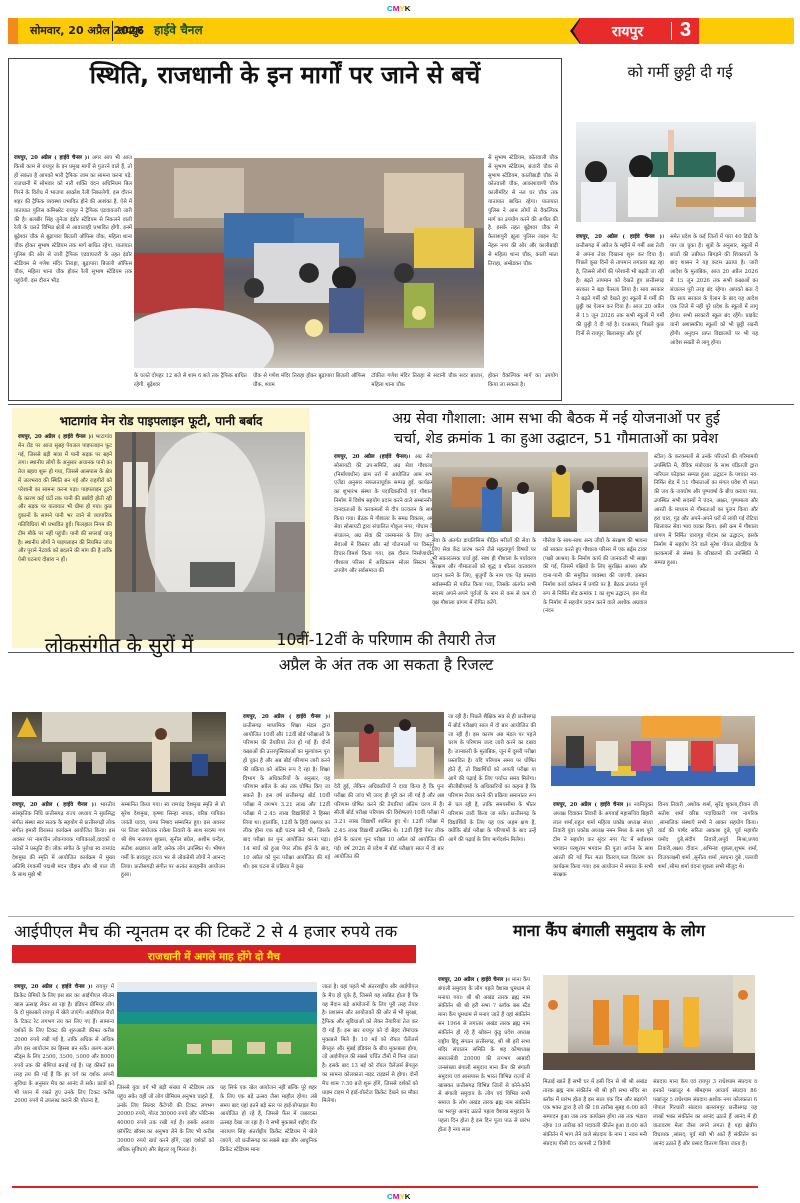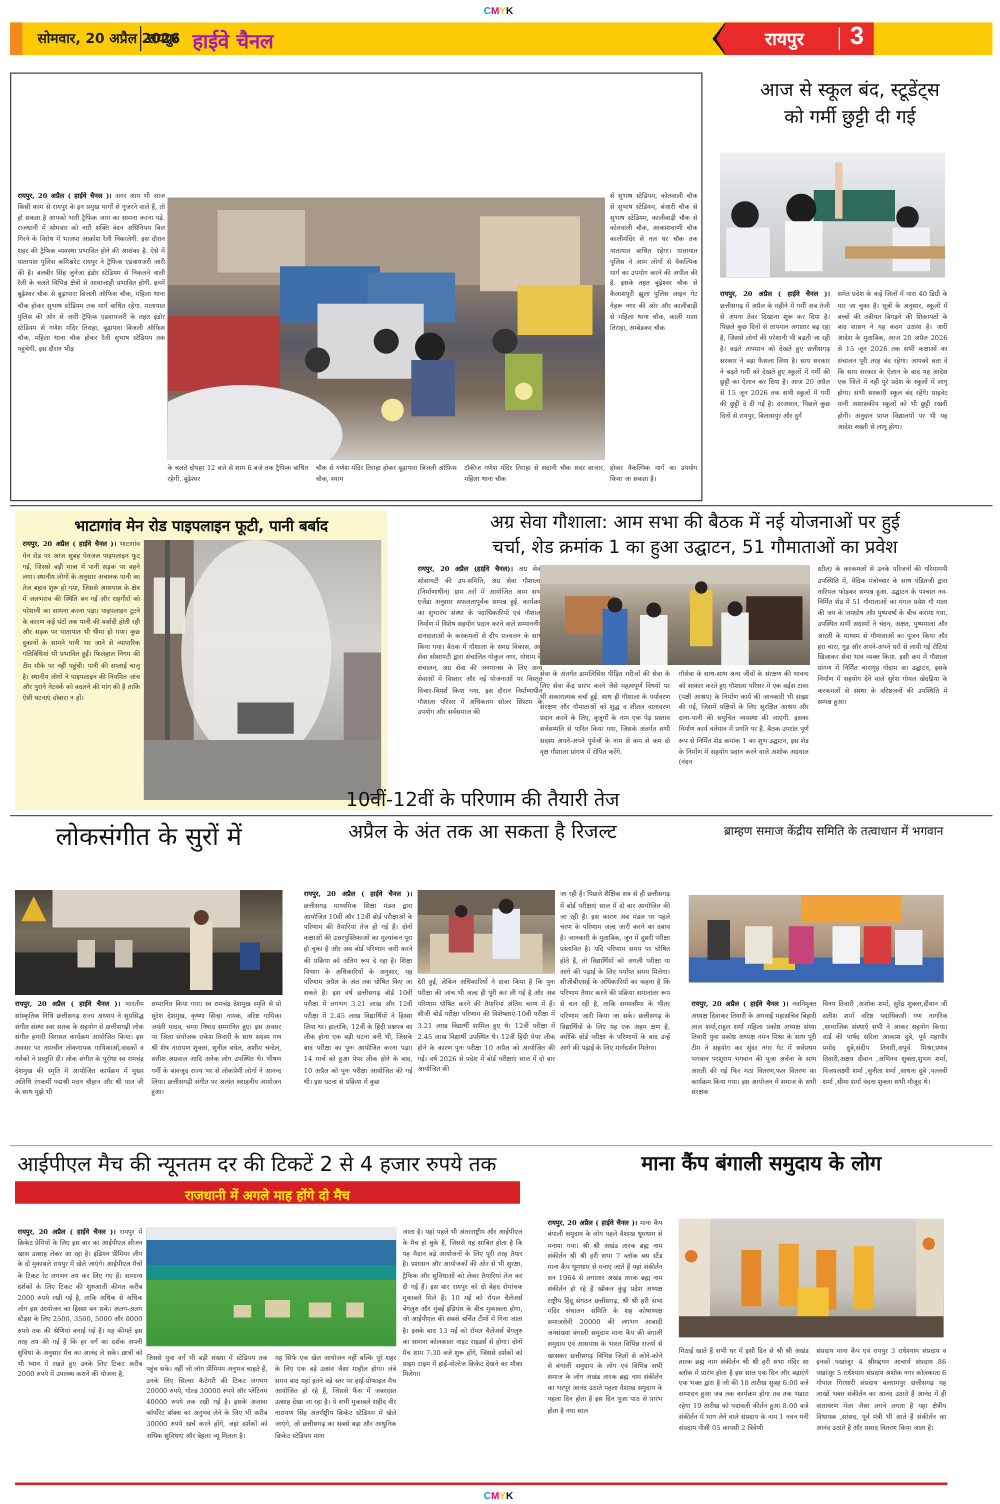--- a/index.html
+++ b/index.html
@@ -6,21 +6,21 @@
 body{width:800px;height:1203px;background:#fff;font-family:"DejaVu Sans",sans-serif;position:relative;overflow:hidden;color:#222}
 .abs{position:absolute}
 .cmyk{font-family:"Liberation Sans",sans-serif;font-weight:bold;font-size:8px;letter-spacing:0}
 .cmyk .c{color:#00a0e0}.cmyk .m{color:#e0007a}.cmyk .y{color:#e8d000}.cmyk .k{color:#111}
 
 #hdr{left:8px;top:18px;width:786px;height:26px;background:#fccb06;}
 #hdr .orange{position:absolute;left:0;top:0;width:10px;height:26px;background:#f28a1e}
 #hdr .date{position:absolute;left:22px;top:4px;font-size:11px;font-weight:bold;color:#222}
 #hdr .sep{position:absolute;left:104px;top:3px;width:1px;height:20px;background:#222}
 #hdr .city{position:absolute;left:110px;top:4px;font-size:11px;font-weight:bold;color:#222}
-#hdr .brand{position:absolute;left:146px;top:3px;font-size:16px;font-weight:bold;color:#a21caf}
+#hdr .brand{position:absolute;left:146px;top:3px;font-size:12px;font-weight:bold;color:#14532d}
 #hdr .red{position:absolute;left:375px;top:0;width:119px;height:26px;background:#e82a2a}
 #hdr .red .chev{position:absolute;left:-10px;top:0;width:0;height:0;border-top:13px solid transparent;border-bottom:13px solid transparent;border-right:10px solid #111}
 #hdr .red .chev2{position:absolute;left:-7px;top:0;width:0;height:0;border-top:13px solid transparent;border-bottom:13px solid transparent;border-right:8px solid #e82a2a}
 #hdr .sec{position:absolute;left:32px;top:3px;font-size:14px;font-weight:bold;color:#fff}
 #hdr .sep2{position:absolute;left:91px;top:4px;width:1px;height:18px;background:#fff}
 #hdr .pg{position:absolute;left:100px;top:0px;font-size:20px;font-weight:bold;color:#fff;font-family:"Liberation Sans",sans-serif}
 .hl{font-family:"DejaVu Sans",sans-serif;font-weight:bold;color:#111;line-height:1.25;text-align:center}
 .body{font-size:5.3px;line-height:8.8px;color:#333;text-align:justify;font-family:"DejaVu Serif",serif}
 .body b{color:#111}
 .photo{position:absolute;overflow:hidden}
@@ -42,20 +42,21 @@
     <div class="chev"></div>
     <div class="chev2"></div>
     <span class="sec">रायपुर</span>
     <div class="sep2"></div>
     <span class="pg">3</span>
   </div>
 </div>
 
 <div class="box" style="left:8px;top:58px;width:554px;height:343px"></div>
 <div class="abs hl" style="left:12px;top:60px;width:546px;font-size:24px;line-height:31px">
+  <div>स्थिति, राजधानी के इन मार्गों पर जाने से बचें</div>
 </div>
 <div class="abs body" style="left:14px;top:153px;width:118px;height:228px;overflow:hidden">
   <b>रायपुर, 20 अप्रैल ( हाईवे चैनल )।</b> <span>अगर आप भी आज किसी काम से रायपुर के इन प्रमुख मार्गों से गुजरने वाले हैं, तो हो सकता है आपको भारी ट्रैफिक जाम का सामना करना पड़े. राजधानी में सोमवार को नारी शक्ति वंदन अधिनियम बिल गिरने के विरोध में भाजपा आक्रोश रैली निकालेगी. इस दौरान शहर की ट्रैफिक व्यवस्था प्रभावित होने की आशंका है. ऐसे में यातायात पुलिस कमिश्नरेट रायपुर ने ट्रैफिक एडवायजरी जारी की है। बलबीर सिंह जुनेजा इंडोर स्टेडियम से निकलने वाली रैली के चलते विभिन्न क्षेत्रों से आवाजाही प्रभावित होगी. इनमें बूढ़ेश्वर चौक से बूढ़ापारा बिजली ऑफिस चौक, महिला थाना चौक होकर सुभाष स्टेडियम तक मार्ग बाधित रहेगा. यातायात पुलिस की ओर से जारी ट्रैफिक एडवायजरी के तहत इंडोर स्टेडियम से गणेश मंदिर तिराहा, बूढ़ापारा बिजली ऑफिस चौक, महिला थाना चौक होकर रैली सुभाष स्टेडियम तक पहुंचेगी. इस दौरान भीड़</span>
 </div>
 <div class="photo" style="left:134px;top:158px;width:350px;height:210px;background:linear-gradient(180deg,#b9ad98 0%,#8d7f6c 30%,#5b5a64 55%,#7a6a5b 75%,#cfcac2 100%)">
   <svg width="350" height="210">
     <rect x="0" y="0" width="350" height="70" fill="#a9998a"></rect>
     <rect x="40" y="10" width="70" height="50" fill="#cdbfae"></rect>
     <rect x="250" y="15" width="80" height="60" fill="#d8c8b2"></rect>
     <rect x="90" y="55" width="80" height="45" fill="#3e6fa8"></rect>
@@ -78,21 +79,20 @@
   <div style="flex:1">के चलते दोपहर 12 बजे से शाम 6 बजे तक ट्रैफिक बाधित रहेगी. बूढ़ेश्वर</div>
   <div style="flex:1">चौक से गणेश मंदिर तिराहा होकर बूढ़ापारा बिजली ऑफिस चौक, श्याम</div>
   <div style="flex:1">टॉकीज गणेश मंदिर तिराहा से सदानी चौक सदर बाजार, महिला थाना चौक</div>
 </div>
 <div class="abs body" style="left:488px;top:153px;width:70px;height:228px;overflow:hidden">
   <span>से सुभाष स्टेडियम, कोतवाली चौक से सुभाष स्टेडियम, बंजारी चौक से सुभाष स्टेडियम, कालीबाड़ी चौक से कोतवाली चौक, आकाशवाणी चौक कालीमंदिर से नल घर चौक तक यातायात बाधित रहेगा। यातायात पुलिस ने आम लोगों से वैकल्पिक मार्ग का उपयोग करने की अपील की है. इसके तहत बूढ़ेश्वर चौक से कैलाशपुरी झूला पुलिस लाइन गेट नेहरू नगर की ओर और कालीबाड़ी से महिला थाना चौक, काली माता तिराहा, अम्बेडकर चौक</span>
 </div>
 <div class="abs body" style="left:488px;top:371px;width:70px">होकर वैकल्पिक मार्ग का उपयोग किया जा सकता है।</div>
 
 <div class="abs hl" style="left:566px;top:62px;width:228px;font-size:15px;line-height:21px;font-weight:normal">
-  <div>आज से स्कूल बंद, स्टूडेंट्स</div>
   <div>को गर्मी छुट्टी दी गई</div>
 </div>
 <div class="photo" style="left:576px;top:122px;width:180px;height:100px;background:linear-gradient(180deg,#eef0f2 0%,#d9dde0 40%,#c8c8c6 100%)">
   <svg width="180" height="100">
     <rect x="75" y="30" width="65" height="25" fill="#2f6b5a"></rect>
     <circle cx="65" cy="45" r="12" fill="#1d1d1d"></circle>
     <rect x="52" y="55" width="30" height="40" fill="#f7f7f7"></rect>
     <rect x="92" y="8" width="6" height="45" fill="#e8c8b0"></rect>
     <circle cx="20" cy="50" r="11" fill="#222"></circle>
     <rect x="5" y="60" width="35" height="40" fill="#eef0f6"></rect>
@@ -146,21 +146,21 @@
     <circle cx="129" cy="18" r="5" fill="#2a2220"></circle>
     <circle cx="156" cy="35" r="6" fill="#2a2220"></circle>
   </svg>
 </div>
 <div class="abs body" style="left:432px;top:536px;width:104px;height:112px;overflow:hidden">सेवा के अंतर्गत डायलिसिस पीड़ित मरीजों की सेवा के लिए सेवा केंद्र प्रारंभ करने जैसे महत्वपूर्ण विषयों पर भी सकारात्मक चर्चा हुई. साथ ही गौशाला के पर्यावरण संरक्षण और गौमाताओं को शुद्ध व शीतल वातावरण प्रदान करने के लिए, बुजुर्गों के नाम एक पेड़ प्रस्ताव सर्वसम्मति से पारित किया गया, जिसके अंतर्गत सभी सदस्य अपने-अपने पूर्वजों के नाम से कम से कम दो वृक्ष गौशाला प्रांगण में रोपित करेंगे.</div>
 <div class="abs body" style="left:543px;top:536px;width:104px;height:112px;overflow:hidden">गौसेवा के साथ-साथ अन्य जीवों के संरक्षण की भावना को साकार करते हुए गौशाला परिसर में एक बर्ड्स टावर (पक्षी आश्रय) के निर्माण कार्य की जानकारी भी साझा की गई, जिसमें पक्षियों के लिए सुरक्षित आश्रय और दाना-पानी की समुचित व्यवस्था की जाएगी. इसका निर्माण कार्य वर्तमान में प्रगति पर है. बैठक उपरांत पूर्ण रूप से निर्मित शेड क्रमांक 1 का शुभ उद्घाटन, इस शेड के निर्माण में सहयोग प्रदान करने वाले अशोक अग्रवाल (नंदन</div>
 <div class="abs body" style="left:654px;top:452px;width:104px;height:196px;overflow:hidden">स्टील) के करकमलों से उनके परिजनों की गरिमामयी उपस्थिति में, वैदिक मंत्रोच्चार के साथ पंडितजी द्वारा नारियल फोड़कर सम्पन्न हुआ. उद्घाटन के पश्चात नव-निर्मित शेड में 51 गौमाताओं का मंगल प्रवेश गौ माता की जय के जयघोष और पुष्पवर्षा के बीच कराया गया. उपस्थित सभी सदस्यों ने चंदन, अक्षत, पुष्पमाला और आरती के माध्यम से गौमाताओं का पूजन किया और हरा चारा, गुड़ और अपने-अपने घरों से लायी गई रोटियां खिलाकर सेवा भाव व्यक्त किया. इसी क्रम में गौशाला प्रांगण में निर्मित चारागृह गोदाम का उद्घाटन, इसके निर्माण में सहयोग देने वाले सुरेश गोयल खेदड़िया के करकमलों से संस्था के वरिष्ठजनों की उपस्थिति में सम्पन्न हुआ।</div>
 
 <div class="rule" style="left:8px;top:652px;width:786px;height:1px"></div>
 
-<div class="abs hl" style="left:8px;top:656px;width:222px;font-size:20px;line-height:27px;font-weight:normal">
+<div class="abs hl" style="left:8px;top:632px;width:222px;font-size:20px;line-height:27px;font-weight:normal">
   <div>लोकसंगीत के सुरों में</div>
 </div>
 <div class="photo" style="left:12px;top:712px;width:214px;height:84px;background:linear-gradient(180deg,#4a4538 0%,#78705e 40%,#3f3d3a 100%)">
   <svg width="214" height="84">
     <rect x="30" y="0" width="150" height="30" fill="#d8d3c4"></rect>
     <polygon points="15,5 25,25 5,25" fill="#e5b62d"></polygon>
     <rect x="0" y="50" width="214" height="34" fill="#2b2a28"></rect>
     <rect x="140" y="25" width="18" height="55" fill="#e6dcc8"></rect>
     <circle cx="149" cy="22" r="6" fill="#5a3a28"></circle>
     <rect x="50" y="40" width="14" height="22" fill="#d1c9b9"></rect>
@@ -187,21 +187,20 @@
     <rect x="60" y="15" width="22" height="40" fill="#e9edf5"></rect>
     <circle cx="71" cy="13" r="6" fill="#2a2220"></circle>
     <rect x="25" y="20" width="20" height="30" fill="#b24b4b"></rect>
     <circle cx="35" cy="17" r="5" fill="#2a2220"></circle>
   </svg>
 </div>
 <div class="abs body" style="left:334px;top:782px;width:110px;height:130px;overflow:hidden">देरी हुई, लेकिन अधिकारियों ने दावा किया है कि पुनः परीक्षा की जांच भी जल्द ही पूरी कर ली गई है और अब परिणाम घोषित करने की तैयारियां अंतिम चरण में हैं। सीजी बोर्ड परीक्षा परिणाम की विशेषताएं-10वीं परीक्षा में 3.21 लाख विद्यार्थी शामिल हुए थे। 12वीं परीक्षा में 2.45 लाख विद्यार्थी उपस्थित थे। 12वीं हिंदी पेपर लीक होने के कारण पुनः परीक्षा 10 अप्रैल को आयोजित की गई। वर्ष 2026 से प्रदेश में बोर्ड परीक्षाएं साल में दो बार आयोजित की</div>
 <div class="abs body" style="left:448px;top:712px;width:88px;height:200px;overflow:hidden">जा रही हैं। पिछले शैक्षिक सत्र से ही छत्तीसगढ़ में बोर्ड परीक्षाएं साल में दो बार आयोजित की जा रही हैं। इस कारण अब मंडल पर पहले चरण के परिणाम जल्द जारी करने का दबाव है। जानकारी के मुताबिक, जून में दूसरी परीक्षा प्रस्तावित है। यदि परिणाम समय पर घोषित होते हैं, तो विद्यार्थियों को अगली परीक्षा या आगे की पढ़ाई के लिए पर्याप्त समय मिलेगा। सीजीबीएसई के अधिकारियों का कहना है कि परिणाम तैयार करने की प्रक्रिया समानांतर रूप से चल रही है, ताकि समयसीमा के भीतर परिणाम जारी किया जा सके। छत्तीसगढ़ के विद्यार्थियों के लिए यह एक अहम क्षण है, क्योंकि बोर्ड परीक्षा के परिणामों के बाद उन्हें आगे की पढ़ाई के लिए मार्गदर्शन मिलेगा।</div>
 
 <div class="abs hl" style="left:540px;top:656px;width:254px;font-size:9.5px;line-height:20px;font-weight:normal">
-  <div>ब्राम्हण समाज केंद्रीय समिति के तत्वाधान में भगवान</div>
 </div>
 <div class="photo" style="left:551px;top:716px;width:204px;height:70px;background:linear-gradient(180deg,#c3b7a5 0%,#b69c82 50%,#7d6f6a 100%)">
   <svg width="204" height="70">
     <rect x="90" y="0" width="80" height="22" fill="#f1a33a"></rect>
     <rect x="0" y="50" width="204" height="20" fill="#3b68b5"></rect>
     <rect x="60" y="50" width="25" height="10" fill="#e6c43b"></rect>
     <rect x="15" y="20" width="18" height="32" fill="#3b3b3b"></rect>
     <rect x="45" y="25" width="22" height="30" fill="#e9e5d8"></rect>
     <rect x="80" y="25" width="20" height="30" fill="#c7447a"></rect>
     <rect x="115" y="25" width="22" height="30" fill="#f3f3f3"></rect>

